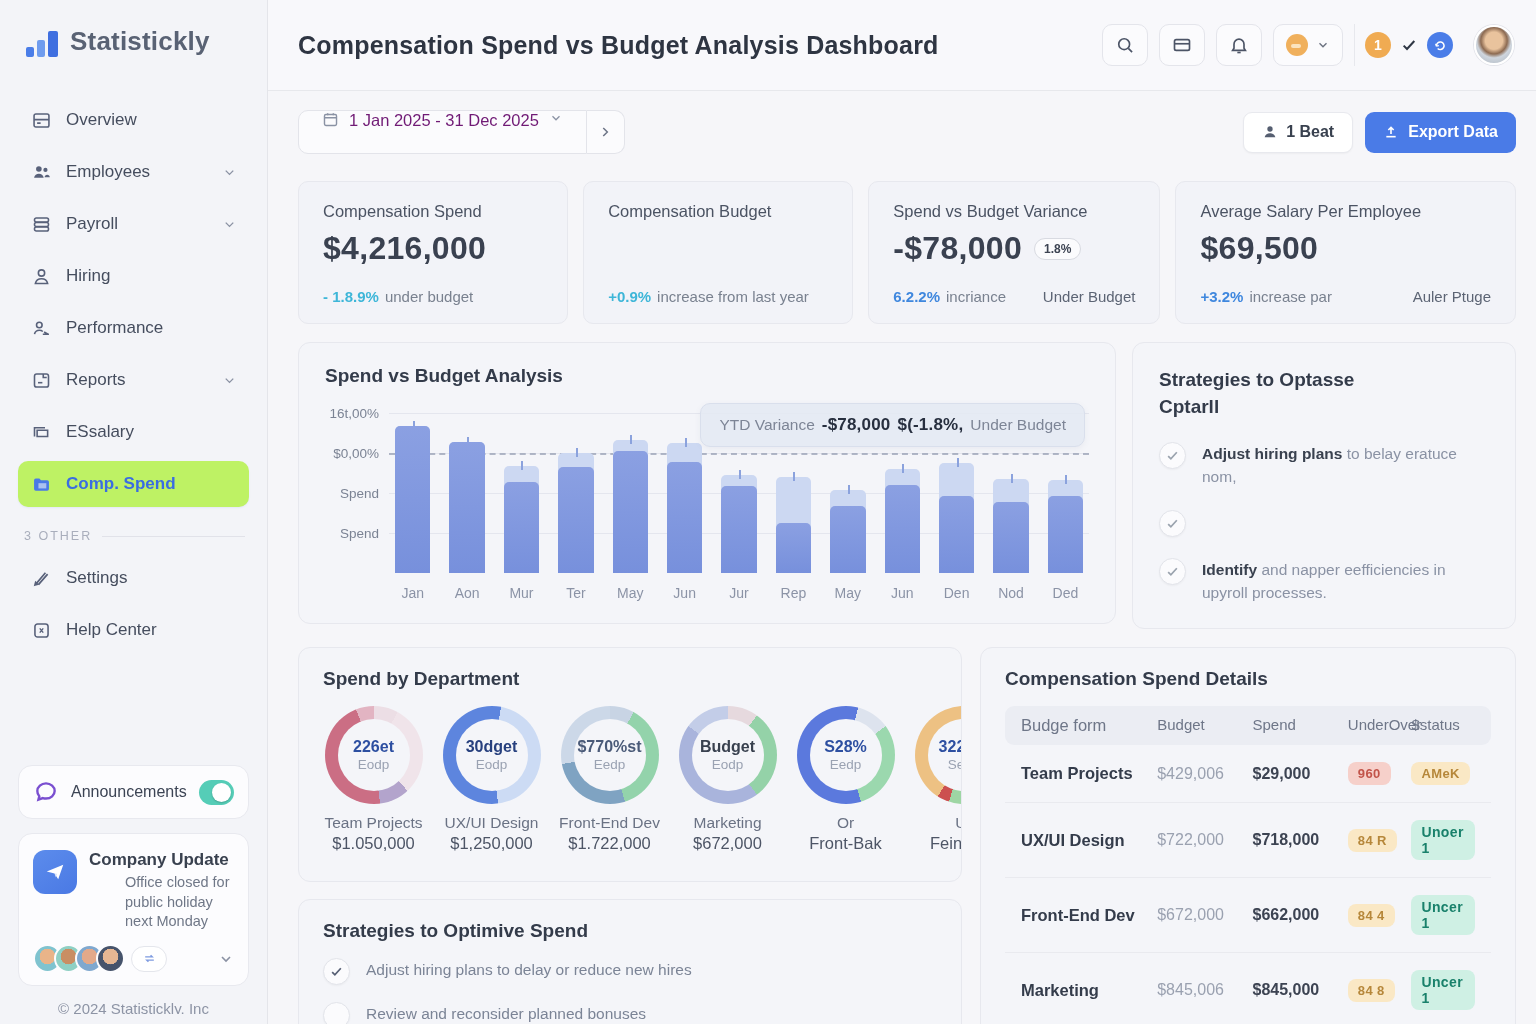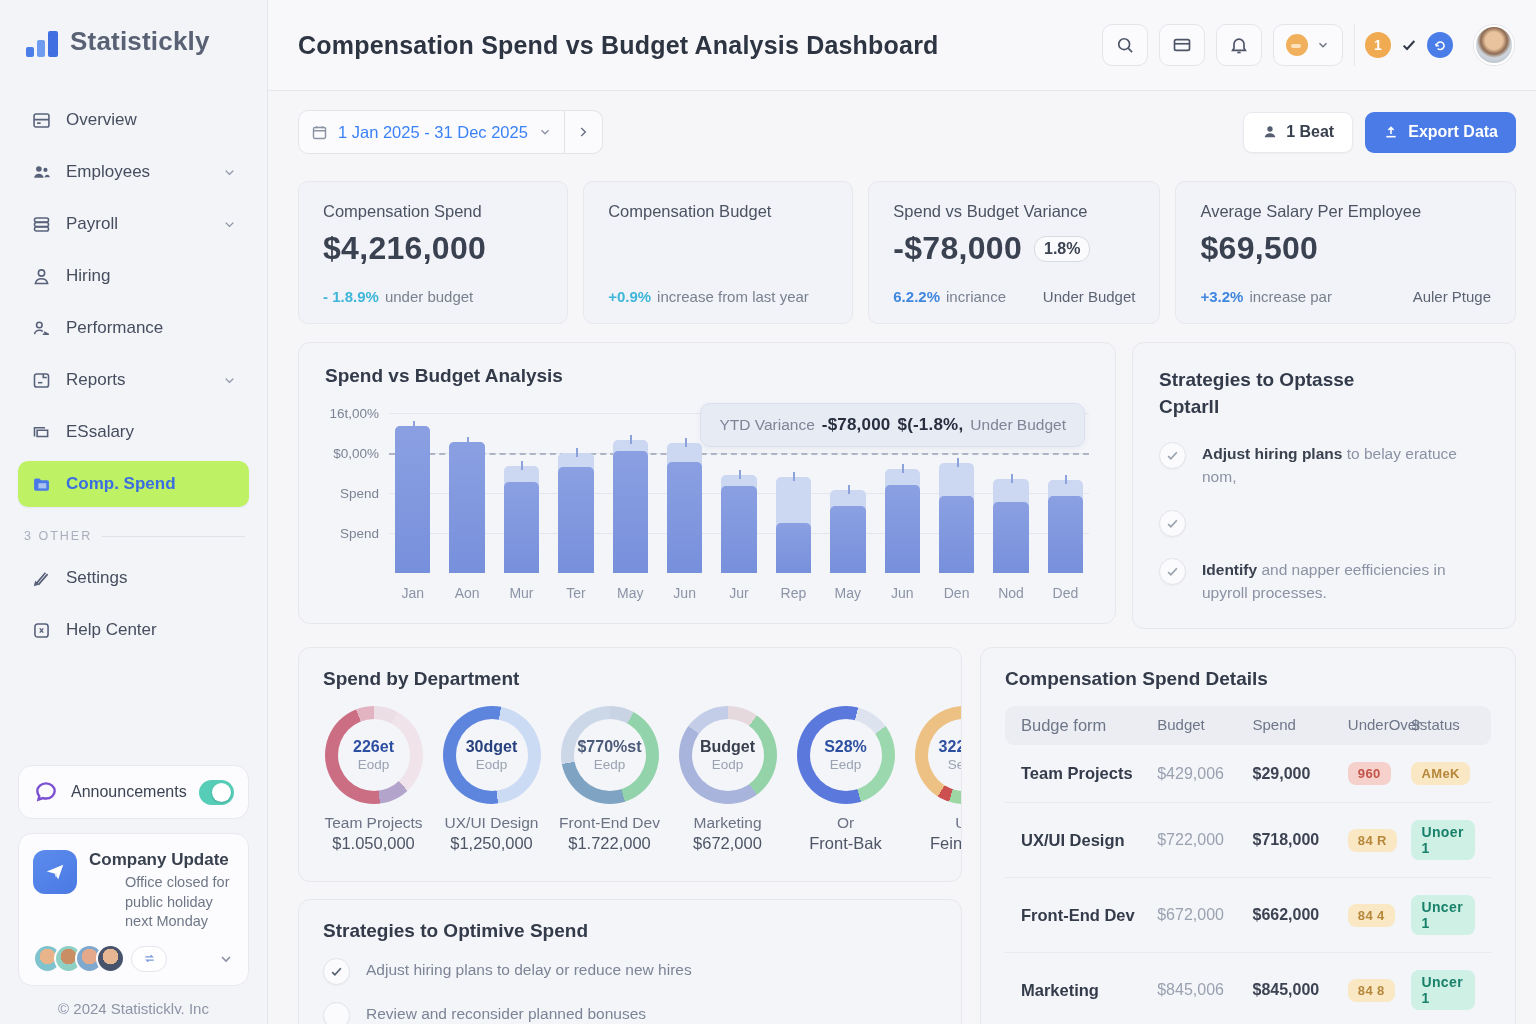--- a/index.html
+++ b/index.html
@@ -68,43 +68,43 @@
   .num-circle { width:26px; height:26px; border-radius:50%; background:#f0ab52; color:#fff; font-weight:700; font-size:14px;
                 display:flex; align-items:center; justify-content:center; }
   .chk-ic { color:#2f3744; display:flex; } .chk-ic svg { width:16px; height:16px; }
   .sync-circle { width:26px; height:26px; border-radius:50%; background:#4a7de8; display:flex; align-items:center; justify-content:center; }
   .sync-circle svg { width:14px; height:14px; }
   .avatar-lg { width:40px; height:40px; border-radius:50%; border:2px solid #fff; box-shadow:0 0 0 1px #e3e4ea;
                background: radial-gradient(circle at 50% 38%, #e9c39d 30%, #8d6b52 46%, #cfd6de 60%, #aab3bd 100%); }
 
   .content { flex:1; padding:19px 20px 0 30px; overflow:hidden; }
   .toolbar { display:flex; align-items:center; }
-  .date-select { display:flex; align-items:center; gap:10px; height:44px; padding:0 12px; background:#fbfbfd;
-                 border:1px solid #e3e4ea; border-radius:10px 0 0 10px; color:#3b82f6; font-size:16.5px; }
+  .date-select { display:flex; gap:10px; height:44px; padding:0 23px; background:#fbfbfd;
+                 border:1px solid #e3e4ea; border-radius:10px 0 0 10px; color:#701a75; font-size:16.5px; }
   .date-select svg { width:17px; height:17px; color:#8a92a4; }
   .date-next { width:38px; height:44px; background:#fbfbfd; border:1px solid #e3e4ea; border-left:none;
                border-radius:0 10px 10px 0; display:flex; align-items:center; justify-content:center; color:#6d7587; }
   .date-next svg { width:14px; height:14px; }
   .toolbar-right { margin-left:auto; display:flex; gap:12px; }
   .beat-btn { height:41px; background:#fff; border:1px solid #e8e9ee; border-radius:9px; display:flex; align-items:center;
               gap:8px; padding:0 18px; font-size:16px; font-weight:700; color:#39414f; box-shadow:0 1px 2px rgba(0,0,0,.04); }
   .beat-btn svg { width:16px; height:16px; color:#555e70; }
   .export-btn { height:41px; background:#4a7be7; border:none; border-radius:9px; display:flex; align-items:center;
                 gap:9px; padding:0 18px; font-size:16px; font-weight:700; color:#fff; }
   .export-btn svg { width:16px; height:16px; }
 
   .kpi-row { display:flex; gap:15px; margin-top:27px; }
   .kpi-card { background:#f2f3f8; border:1px solid #e7e8ee; border-radius:10px; padding:20px 24px 18px; height:143px;
               display:flex; flex-direction:column; }
   .kpi-card:nth-child(1){ flex:1.00; } .kpi-card:nth-child(2){ flex:1.00; }
   .kpi-card:nth-child(3){ flex:1.10; } .kpi-card:nth-child(4){ flex:1.32; }
   .kpi-label { font-size:16.5px; color:#4b5363; }
   .kpi-value-row { display:flex; align-items:center; gap:12px; margin-top:9px; }
   .kpi-value { font-size:32px; font-weight:700; color:#3a4150; letter-spacing:.3px; }
-  .kpi-pill { border:1px solid #d8dae1; background:#fbfbfd; border-radius:12px; padding:3px 9px; font-size:16px;
+  .kpi-pill { border:1px solid #d8dae1; background:#fbfbfd; border-radius:12px; padding:3px 9px; font-size:12px;
               font-weight:600; color:#3c4352; }
   .kpi-foot { margin-top:auto; display:flex; align-items:center; gap:6px; font-size:15px; color:#79818f; }
   .kpi-delta { font-weight:600; }
   .kpi-note2 { margin-left:auto; color:#5c6474; }
 
   .mid-row { display:flex; gap:16px; margin-top:18px; }
   .card { background:#f4f5f9; border:1px solid #e7e8ee; border-radius:12px; }
   .chart-card { flex:1; height:282px; padding:22px 26px; }
   .card-title { font-size:19px; font-weight:600; color:#333b4a; }
   .chart-wrap { display:flex; margin-top:18px; }

